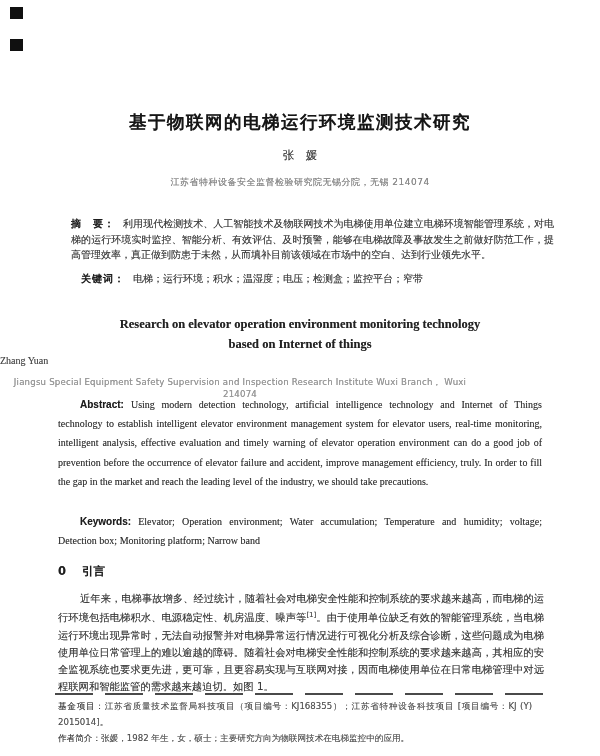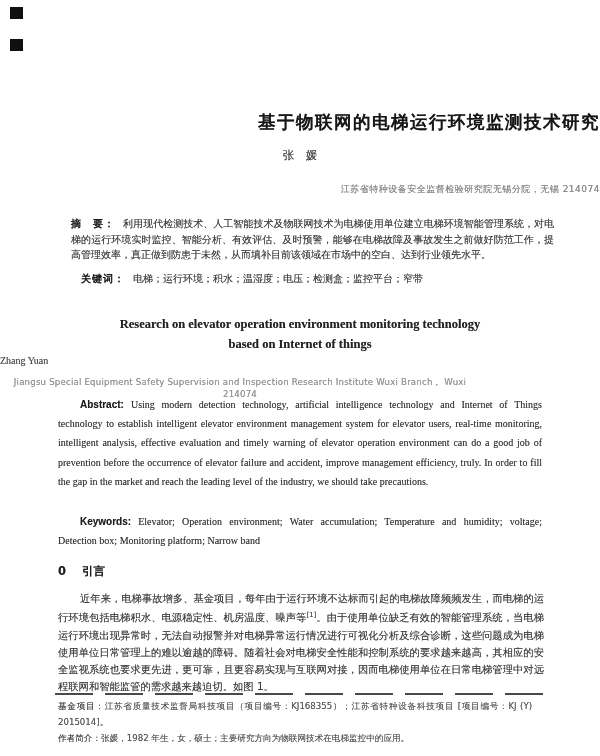--- a/index.html
+++ b/index.html
@@ -12,30 +12,30 @@
     font-family:"DejaVu Sans",sans-serif;
     color:#2b2b2b;
     text-shadow:0 0 0.45px rgba(60,60,60,.55);
   }
   .mark{position:absolute;background:#101010;}
   .mark1{left:10px;top:7px;width:13px;height:12px;}
   .mark2{left:10px;top:39px;width:13px;height:12px;}
 
   .title-zh{
     position:absolute;left:0;top:110px;width:600px;
-    margin:0;text-align:right;
+    margin:0;text-align:center;
     font-size:17.5px;font-weight:bold;letter-spacing:1.5px;color:#161616;
   }
   .author-zh{
     position:absolute;left:0;top:148px;width:600px;
     text-align:center;font-size:11.5px;color:#3a3a3a;
   }
   .affil-zh{
     position:absolute;left:0;top:176px;width:600px;
-    text-align:right;font-size:9px;color:#8a8a8a;letter-spacing:.5px;margin-top:7px;
+    text-align:center;font-size:9px;color:#8a8a8a;letter-spacing:.5px;
   }
 
   .abstract-zh{
     position:absolute;left:59px;top:204px;width:483px;margin:12px;
     font-size:10px;line-height:15.5px;text-align:justify;color:#3a3a3a;
   }
   .label-b{font-weight:bold;color:#1d1d1d;letter-spacing:1px;margin-right:8px;}
   .para-lead{display:inline-block;width:22px;}
 
   .keywords-zh{
@@ -122,21 +122,21 @@
   <div class="author-en">Zhang Yuan</div>
 
   <div class="affil-en">Jiangsu Special Equipment Safety Supervision and Inspection Research Institute Wuxi Branch，  Wuxi 214074</div>
 
   <p class="abstract-en"><span class="para-lead"></span><span class="label-sans">Abstract:</span><span>Using modern detection technology, artificial intelligence technology and Internet of Things technology to establish intelligent elevator environment management system for elevator users, real-time monitoring, intelligent analysis, effective evaluation and timely warning of elevator operation environment can do a good job of prevention before the occurrence of elevator failure and accident, improve management efficiency, truly. In order to fill the gap in the market and reach the leading level of the industry, we should take precautions.</span></p>
 
   <p class="keywords-en"><span class="para-lead"></span><span class="label-sans">Keywords:</span><span>Elevator;  Operation environment;  Water accumulation;  Temperature and humidity;  voltage;  Detection box;  Monitoring platform;  Narrow band</span></p>
 
   <h3 class="section-h"><span class="num">0</span><span>引言</span></h3>
 
-  <p class="intro"><span class="para-lead"></span><span>近年来，电梯事故增多、基金项目，每年由于运行环境不达标而引起的电梯故障频频发生，而电梯的运行环境包括电梯积水、电源稳定性、机房温度、噪声等</span><sup>[1]</sup><span>。由于使用单位缺乏有效的智能管理系统，当电梯运行环境出现异常时，无法自动报警并对电梯异常运行情况进行可视化分析及综合诊断，这些问题成为电梯使用单位日常管理上的难以逾越的障碍。随着社会对电梯安全性能和控制系统的要求越来越高，其相应的安全监视系统也要求更先进，更可靠，且更容易实现与互联网对接，因而电梯使用单位在日常电梯管理中对远程联网和智能监管的需求越来越迫切。如图 1。</span></p>
+  <p class="intro"><span class="para-lead"></span><span>近年来，电梯事故增多、经过统计，随着社会对电梯安全性能和控制系统的要求越来越高，而电梯的运行环境包括电梯积水、电源稳定性、机房温度、噪声等</span><sup>[1]</sup><span>。由于使用单位缺乏有效的智能管理系统，当电梯运行环境出现异常时，无法自动报警并对电梯异常运行情况进行可视化分析及综合诊断，这些问题成为电梯使用单位日常管理上的难以逾越的障碍。随着社会对电梯安全性能和控制系统的要求越来越高，其相应的安全监视系统也要求更先进，更可靠，且更容易实现与互联网对接，因而电梯使用单位在日常电梯管理中对远程联网和智能监管的需求越来越迫切。如图 1。</span></p>
 
   <div class="foot-rule"></div>
 
   <div class="footnotes">
     <p><span class="fn-label">基金项目：</span><span>江苏省质量技术监督局科技项目（项目编号：KJ168355）；江苏省特种设备科技项目 [项目编号：KJ (Y) 2015014]。</span></p>
     <p><span class="fn-label">作者简介：</span><span>张媛，1982 年生，女，硕士；主要研究方向为物联网技术在电梯监控中的应用。</span></p>
   </div>
 
 </div>
 

